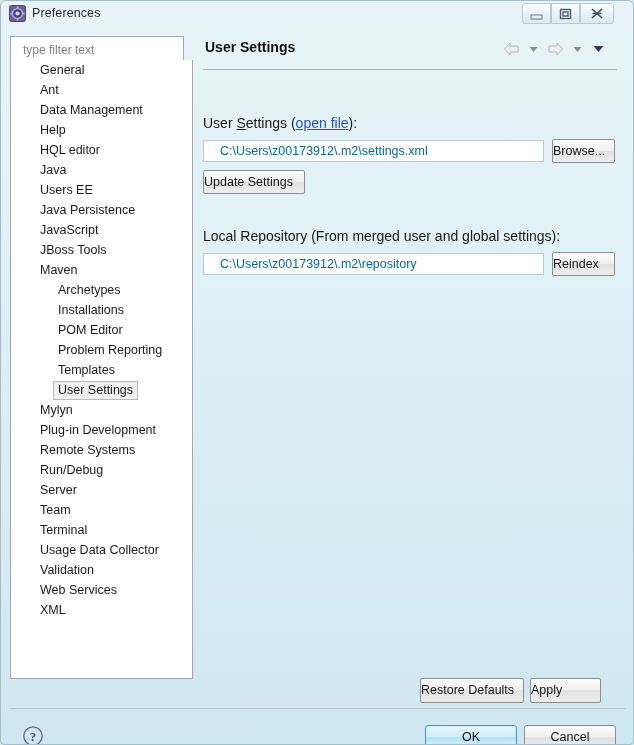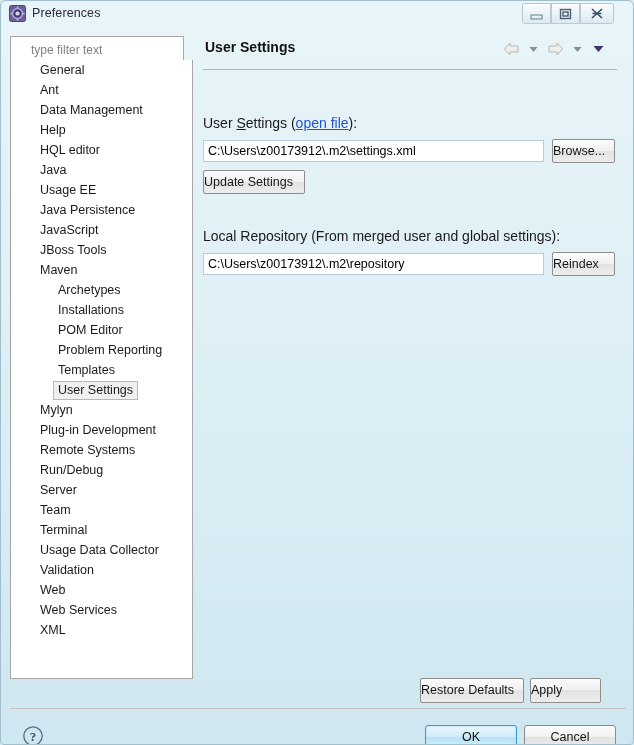--- a/index.html
+++ b/index.html
@@ -82,21 +82,21 @@
     position: absolute;
     left: 0; top: 4px;
     width: 174px;
     height: 28px;
     box-sizing: border-box;
     border: 1px solid #a7a6aa;
     background: #ffffff;
     font-family: "Liberation Sans", sans-serif;
     font-size: 12px;
     color: #ec4899;
-    padding: 0 20px;
+    padding: 0 12px;
     outline: none;
   }
   #filter-input::placeholder { color: #808080; opacity: 1; }
   #tree-box {
     position: absolute;
     left: 0; top: 28px;
     width: 183px;
     height: 619px;
     box-sizing: border-box;
     border: 1px solid #a7a6aa;
@@ -188,22 +188,22 @@
     cursor: pointer;
   }
   .txtfield {
     position: absolute;
     box-sizing: border-box;
     height: 22px;
     border: 1px solid #b8cbda;
     background: #ffffff;
     font-family: "Liberation Sans", sans-serif;
     font-size: 12.5px;
-    color: #000000;
-    padding: 0 4px;
+    color: #0369a1;
+    padding: 0 16px;
     outline: none;
   }
   .btn {
     position: absolute;
     box-sizing: border-box;
     border: 1px solid #8d8d8d;
     border-radius: 2px;
     background: linear-gradient(180deg,#fbfbfb 0%,#f1f1f1 48%,#e2e2e2 50%,#ededed 100%);
     font-family: "Liberation Sans", sans-serif;
     font-size: 12.5px;
@@ -301,41 +301,40 @@
 
     <div id="tree-panel">
       <input id="filter-input" type="text" placeholder="type filter text" style="">
       <div id="tree-box">
           <div class="tree-item lvl0"><span class="lbl">General</span></div>
           <div class="tree-item lvl0"><span class="lbl">Ant</span></div>
           <div class="tree-item lvl0"><span class="lbl">Data Management</span></div>
           <div class="tree-item lvl0"><span class="lbl">Help</span></div>
           <div class="tree-item lvl0"><span class="lbl">HQL editor</span></div>
           <div class="tree-item lvl0"><span class="lbl">Java</span></div>
-          <div class="tree-item lvl0"><span class="lbl">Usage EE</span></div>
+          <div class="tree-item lvl0"><span class="lbl">Users EE</span></div>
           <div class="tree-item lvl0"><span class="lbl">Java Persistence</span></div>
           <div class="tree-item lvl0"><span class="lbl">JavaScript</span></div>
           <div class="tree-item lvl0"><span class="lbl">JBoss Tools</span></div>
           <div class="tree-item lvl0"><span class="lbl">Maven</span></div>
           <div class="tree-item lvl1"><span class="lbl">Archetypes</span></div>
           <div class="tree-item lvl1"><span class="lbl">Installations</span></div>
           <div class="tree-item lvl1"><span class="lbl">POM Editor</span></div>
           <div class="tree-item lvl1"><span class="lbl">Problem Reporting</span></div>
           <div class="tree-item lvl1"><span class="lbl">Templates</span></div>
           <div class="tree-item lvl1 selected"><span class="lbl">User Settings</span></div>
           <div class="tree-item lvl0"><span class="lbl">Mylyn</span></div>
           <div class="tree-item lvl0"><span class="lbl">Plug-in Development</span></div>
           <div class="tree-item lvl0"><span class="lbl">Remote Systems</span></div>
           <div class="tree-item lvl0"><span class="lbl">Run/Debug</span></div>
           <div class="tree-item lvl0"><span class="lbl">Server</span></div>
           <div class="tree-item lvl0"><span class="lbl">Team</span></div>
           <div class="tree-item lvl0"><span class="lbl">Terminal</span></div>
           <div class="tree-item lvl0"><span class="lbl">Usage Data Collector</span></div>
           <div class="tree-item lvl0"><span class="lbl">Validation</span></div>
-          <div class="tree-item lvl0"><span class="lbl">Web</span></div>
           <div class="tree-item lvl0"><span class="lbl">Web Services</span></div>
           <div class="tree-item lvl0"><span class="lbl">XML</span></div>
         </div>
     </div>
 
     <div id="main-panel">
       <div id="panel-header">
         <div id="panel-title">User Settings</div>
         <div id="nav-icons">
           <div class="navbtn arrow">

